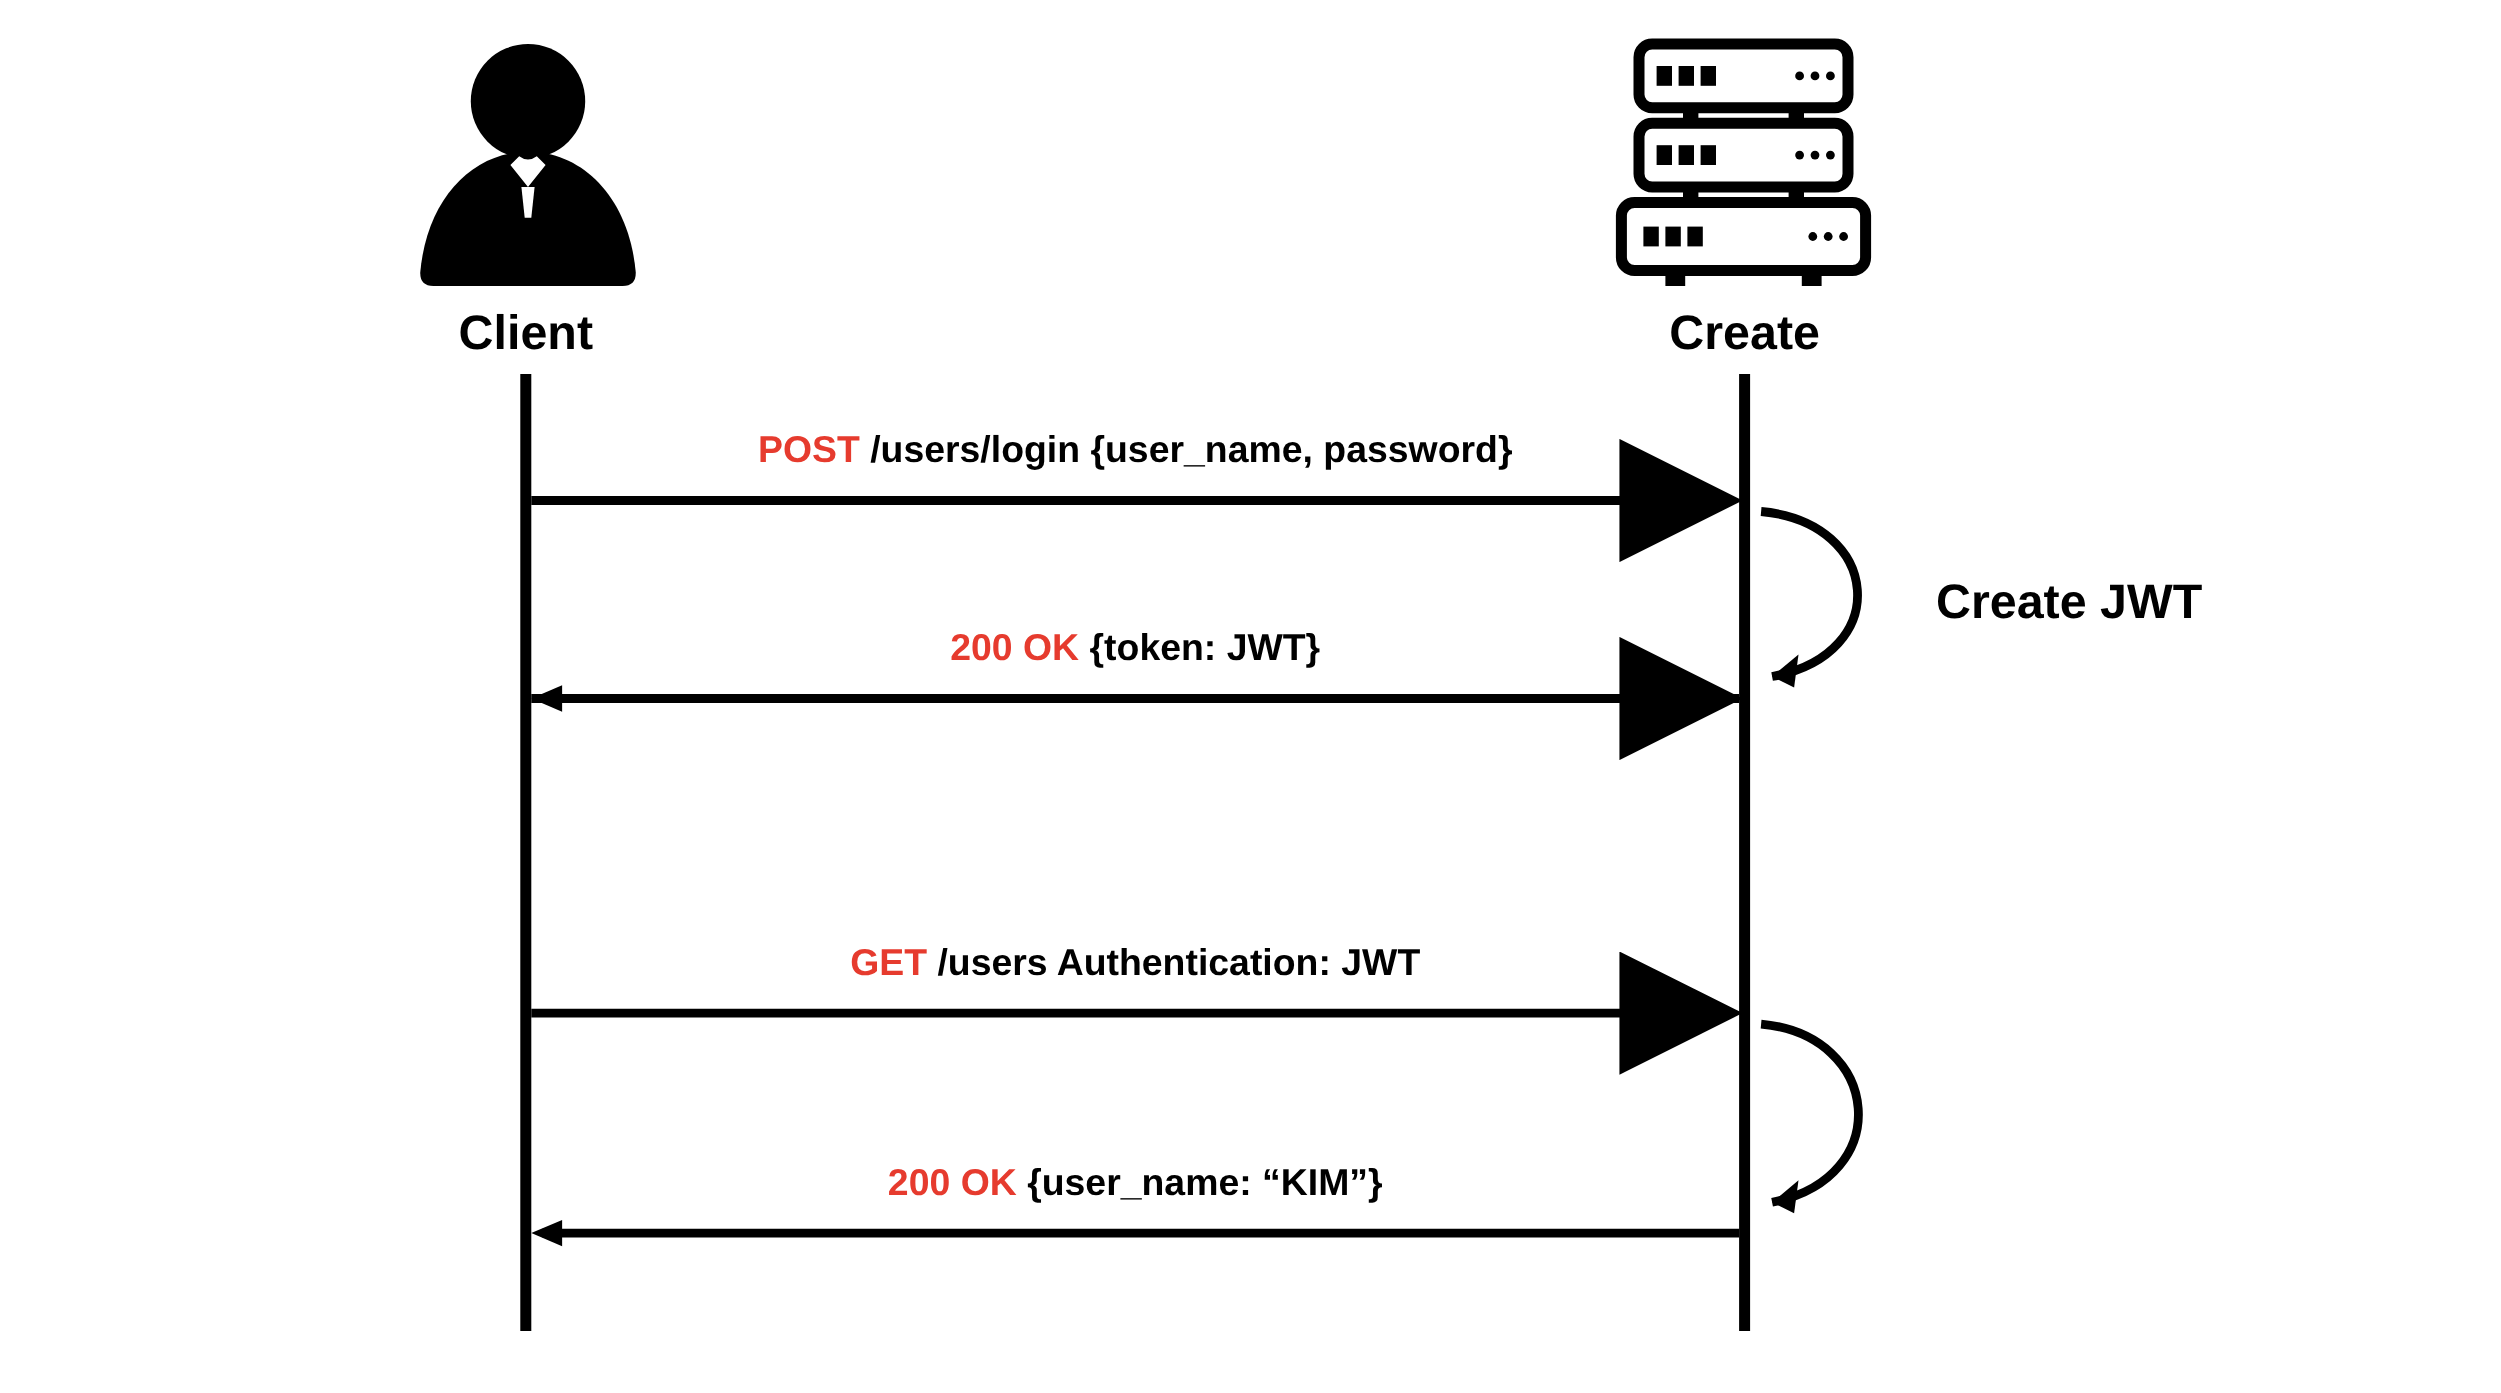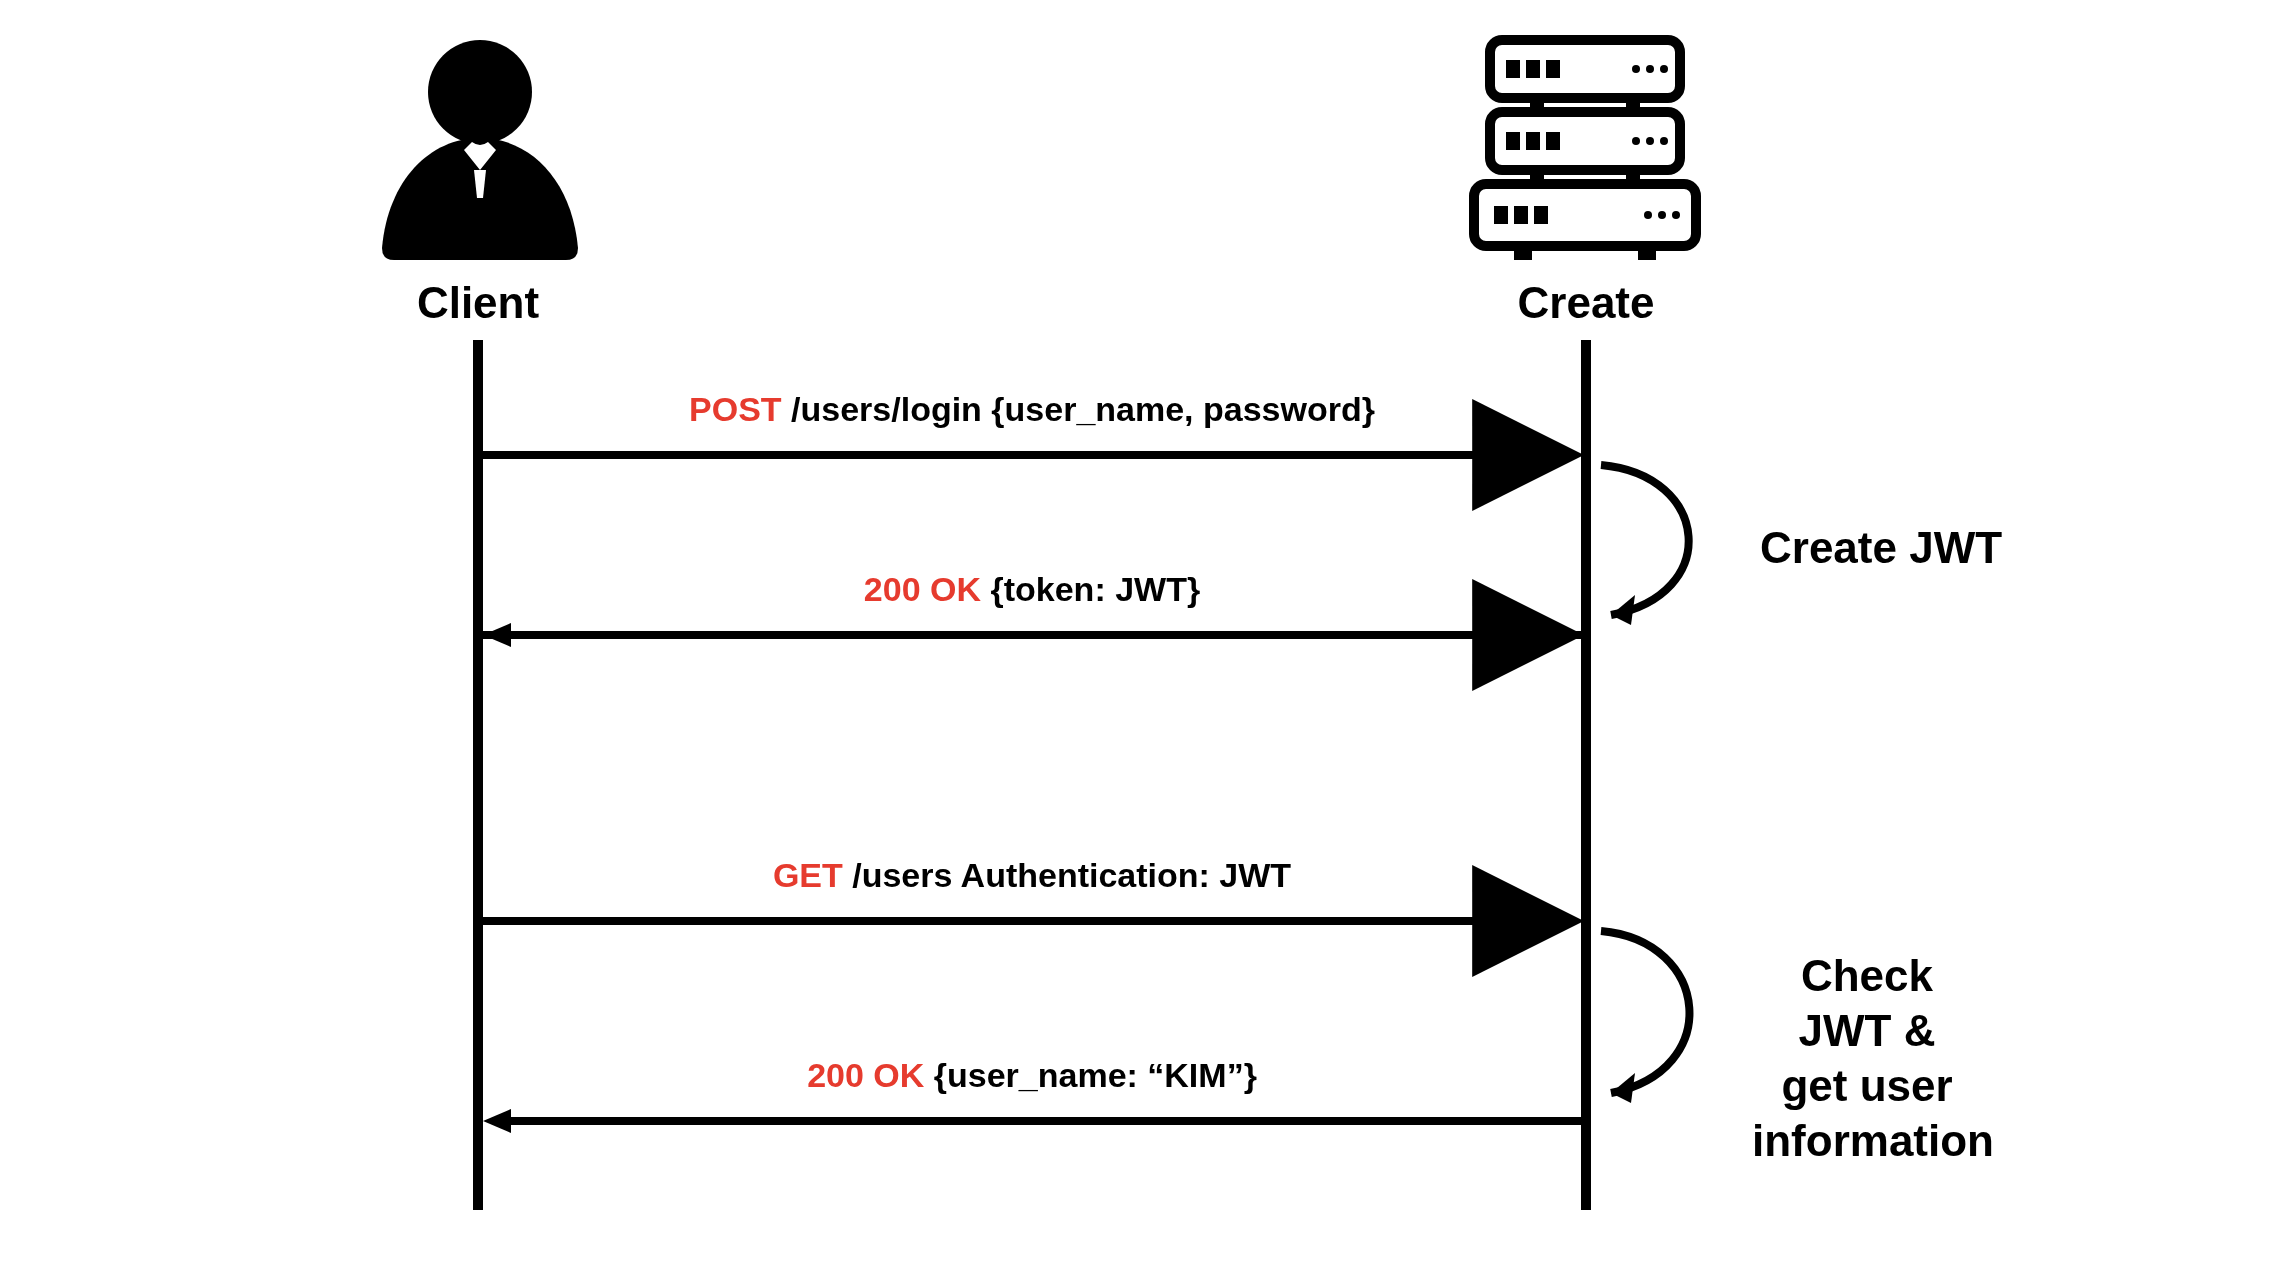--- a/index.html
+++ b/index.html
@@ -187,25 +187,20 @@
     <span class="hl">GET</span><span> /users Authentication: JWT</span>
   </div>
   <svg class="arrow-svg" style="left:483px; top:906px;" width="1098" height="30">
     <line x1="0" y1="15" x2="1090" y2="15" stroke="#000" stroke-width="8" marker-end="url(#arrowR)"></line>
   </svg>
 
   <svg class="self-arc" style="left:1591px; top:921px;" width="160" height="190">
     <path d="M10 10 C 120 20, 132 150, 20 172" fill="none" stroke="#000" stroke-width="8"></path>
     <path d="M20 172 L44 152 L40 182 Z" fill="#000"></path>
   </svg>
-  <div class="side-note" style="left:1752px; top:948px; width:230px;">
-    <span>Check JWT &amp;</span><br>
-    <span>get user</span><br>
-    <span>information</span>
-  </div>
 
   <div class="msg" style="left:1032px; top:1056px;">
     <span class="hl">200 OK</span><span> {user_name: “KIM”}</span>
   </div>
   <svg class="arrow-svg" style="left:483px; top:1106px;" width="1098" height="30">
     <line x1="1098" y1="15" x2="10" y2="15" stroke="#000" stroke-width="8"></line>
     <polygon points="0,15 28,3 28,27" fill="#000"></polygon>
   </svg>
 
 </div>

